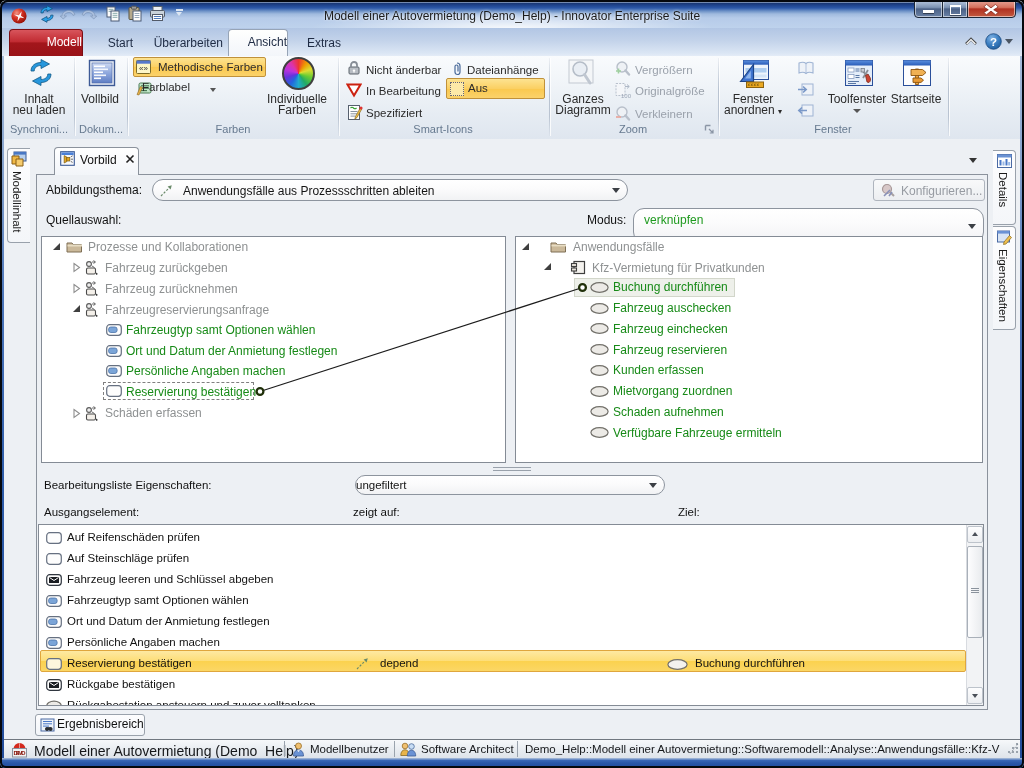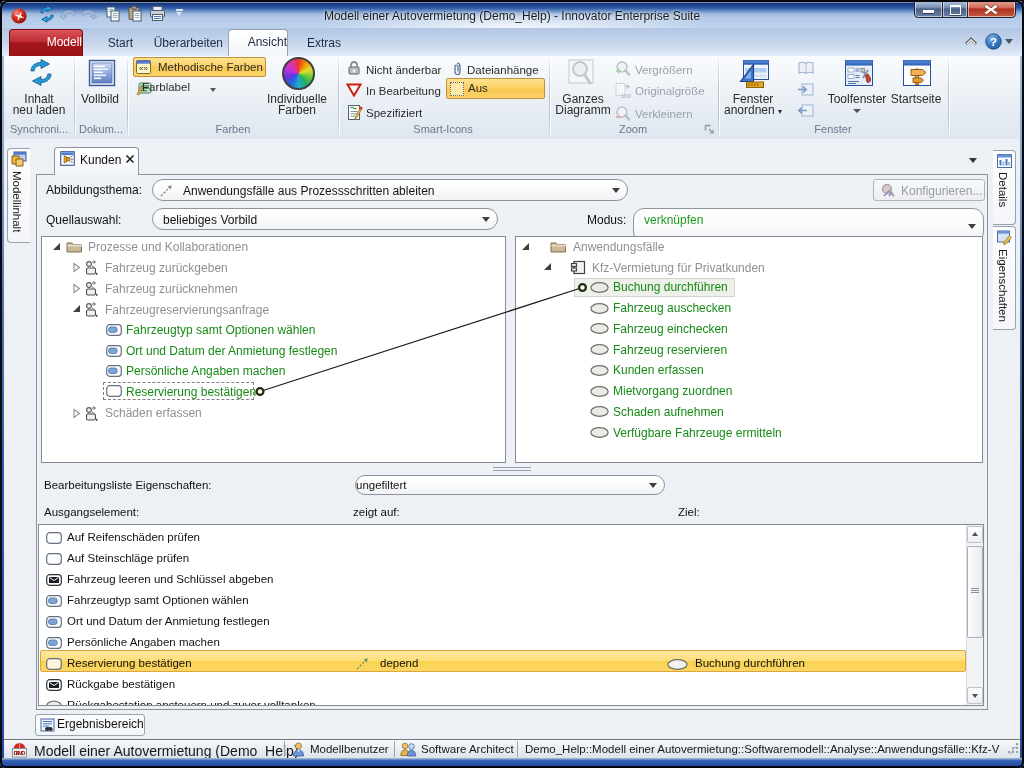--- a/index.html
+++ b/index.html
@@ -347,21 +347,21 @@
 
  <div class="ab" style="left:36px;top:174px;width:952px;height:536px;border:1px solid #8b929c;box-sizing:border-box;background:#edf0f4"></div>
  <div class="ab" style="left:54px;top:147px;width:85px;height:28px;border:1px solid #8b929c;border-bottom:none;border-radius:4px 4px 0 0;box-sizing:border-box;background:linear-gradient(180deg,#fff,#f2f5f9)"></div>
  <svg class="ab" style="left:60px;top:151px" width="15" height="15" viewBox="0 0 15 15">
   <rect x="0.7" y="0.7" width="13.6" height="13.6" fill="#f6f8fb" stroke="#3a5a94" stroke-width="1.1"></rect>
   <rect x="1.4" y="1.4" width="12.2" height="2.6" fill="#4a80d8"></rect>
   <path d="M6.8 6 L4.2 4.6 L4.2 12 L6.8 10.6 Z" fill="#e8a820" stroke="#7a5a10" stroke-width="0.7"></path>
   <rect x="6.8" y="6.6" width="3" height="3.4" fill="#e8a820" stroke="#7a5a10" stroke-width="0.7"></rect>
   <path d="M10.8 5.8 l1.8 -1 m-1.8 3.4 h2.2 m-2.2 2.2 l1.8 1" stroke="#444" stroke-width="0.8"></path>
  </svg>
- <div class="ab" style="left:80px;top:153px;font-size:12px;color:#111">Kunden</div>
+ <div class="ab" style="left:80px;top:153px;font-size:12px;color:#111">Vorbild</div>
  <svg class="ab" style="left:125px;top:154px" width="10" height="10" viewBox="0 0 10 10">
   <path d="M1.5 1.5 L8.5 8.5 M8.5 1.5 L1.5 8.5" stroke="#222" stroke-width="1.6"></path>
  </svg>
  <div class="ab" style="left:969px;top:158px;width:0;height:0;border-left:4px solid transparent;border-right:4px solid transparent;border-top:5px solid #333"></div>
 
  <div class="lbl" style="left:46px;top:183px">Abbildungsthema:</div>
  <div class="combo" style="left:152px;top:179px;width:476px;height:22px">
    <svg class="ab" style="left:6px;top:4px" width="15" height="14" viewBox="0 0 15 14">
      <path d="M2 12 L11 3" stroke="#6a8a6a" stroke-width="1.2" stroke-dasharray="2.2 1.6"></path>
      <path d="M12.8 1.2 L8.6 2.4 L11.6 5.4 Z" fill="#6a8a6a"></path>
@@ -371,24 +371,20 @@
  </div>
  <div class="ab" style="left:873px;top:179px;width:112px;height:22px;border:1px solid #aeb4bd;border-radius:3px;box-sizing:border-box;background:linear-gradient(180deg,#f8f9fa,#eceef1)">
    <svg class="ab" style="left:6px;top:3px" width="16" height="16" viewBox="0 0 16 16">
      <circle cx="7" cy="6" r="4.5" fill="#d8c8c8" stroke="#a89898" stroke-width="1.2"></circle>
      <path d="M10 9 L14 13" stroke="#a8a0a0" stroke-width="2"></path>
      <path d="M4 13 L10 7 M9 13 L12 9" stroke="#8890b8" stroke-width="1.6"></path>
    </svg>
    <span style="position:absolute;left:27px;top:3.5px;font-size:12px;color:#979ba2">Konfigurieren...</span>
  </div>
  <div class="lbl" style="left:46px;top:213px">Quellauswahl:</div>
- <div class="combo" style="left:152px;top:208px;width:346px;height:22px">
-   <span style="position:absolute;left:10px;top:3.5px">beliebiges Vorbild</span>
-      <span class="arr"></span>
- </div>
  <div class="lbl" style="left:587px;top:213px">Modus:</div>
  <div class="combo" style="left:633px;top:208px;width:351px;height:35px">
    <span style="position:absolute;left:10px;top:3.5px;color:#1f9a1f">verknüpfen</span>
       <span class="arr"></span>
  </div>
  <div id="trees" class="ab">
   <div class="panel" style="left:41px;top:236px;width:465px;height:227px"></div>
   <div class="panel" style="left:515px;top:236px;width:468px;height:227px"></div>
 
   <svg class="ab" style="left:52px;top:242px" width="9" height="9" viewBox="0 0 9 9">

